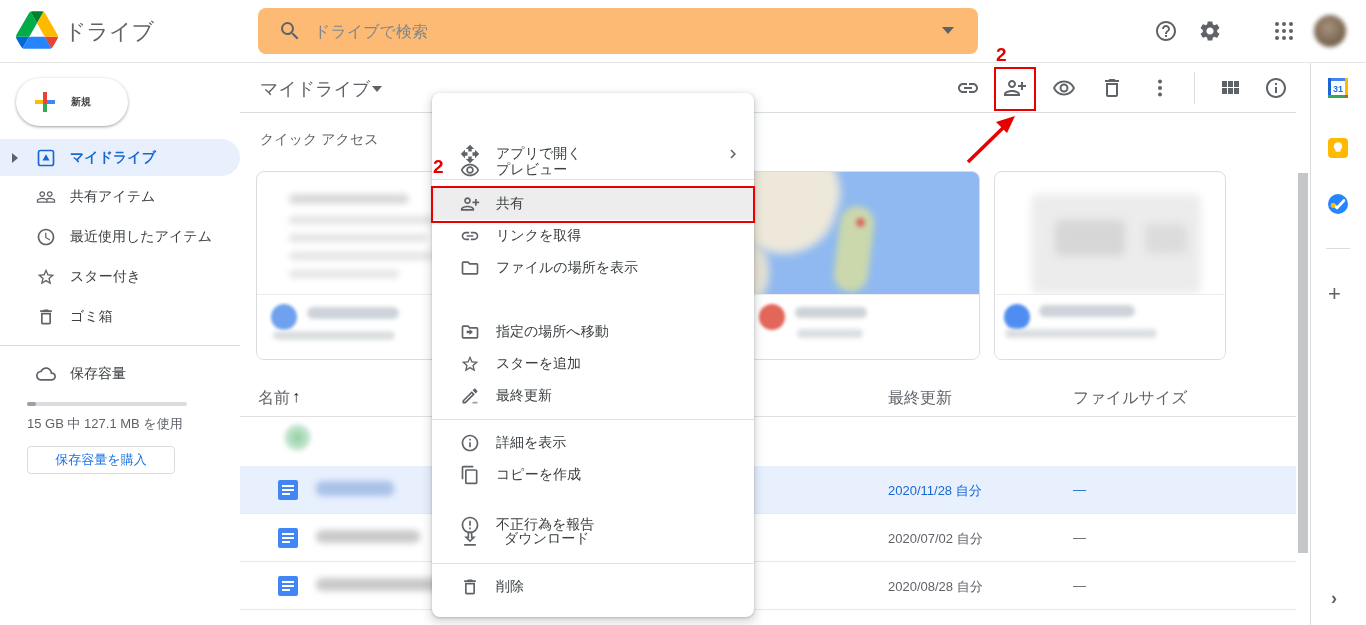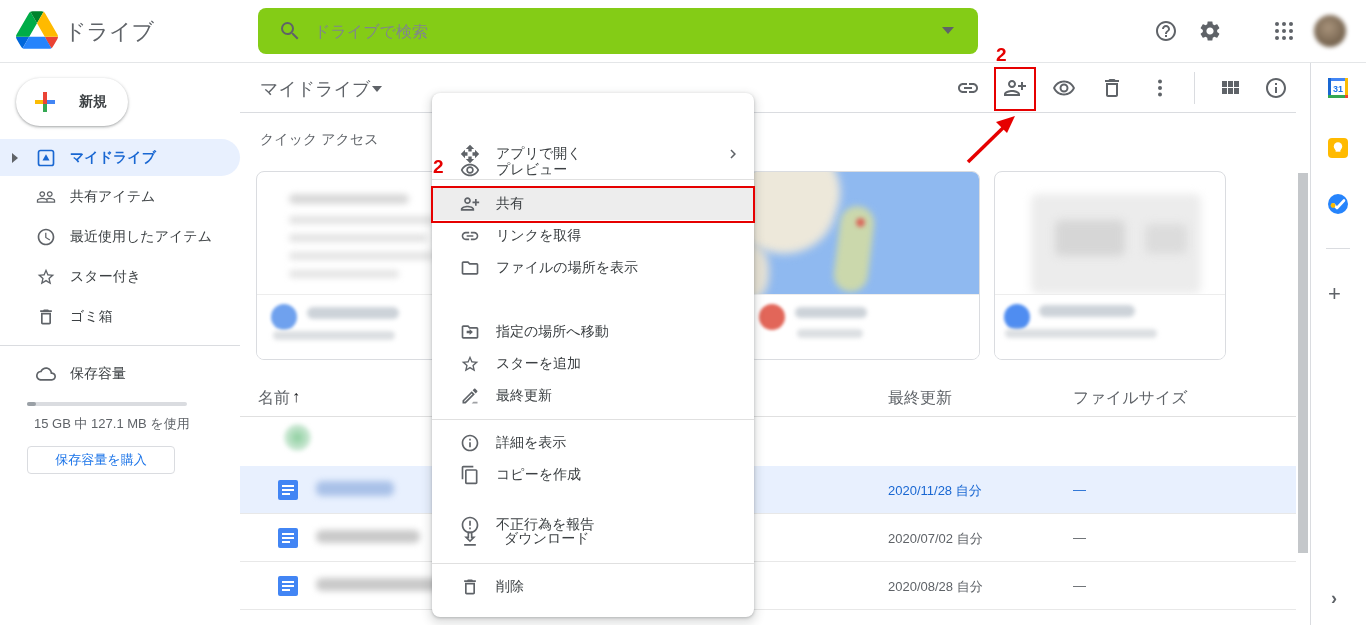--- a/index.html
+++ b/index.html
@@ -3,45 +3,45 @@
 <meta charset="utf-8">
 <style>
   html,body{margin:0;padding:0;background:#fff;}
   .stage{position:relative;width:1366px;height:625px;background:#fff;overflow:hidden;
          font-family:"Liberation Sans",sans-serif;color:#3c4043;}
   .abs{position:absolute;}
   svg{display:block;}
   
   .appbar{position:absolute;left:0;top:0;width:1366px;height:62px;background:#fff;border-bottom:1px solid #e4e6e8;z-index:5;}
   .app-title{position:absolute;left:64px;top:17px;font-size:22px;color:#5f6368;}
-  .searchbox{position:absolute;left:258px;top:8px;width:720px;height:46px;background:#84cc16;border-radius:8px;border:none;}
+  .searchbox{position:absolute;left:258px;top:8px;width:720px;height:46px;background:#fdba74;border-radius:8px;border:none;}
   .search-input{position:absolute;left:312px;top:0;width:560px;height:46px;border:none;background:transparent;outline:none;
                 font-size:16px;color:#5f6368;font-family:"Liberation Sans",sans-serif;}
   .search-input::placeholder{color:#80868b;opacity:1;}
   .search-caret{position:absolute;left:942px;top:27px;width:0;height:0;border-left:6px solid transparent;border-right:6px solid transparent;border-top:7px solid #5f6368;}
   .iconbtn{position:absolute;width:24px;height:24px;}
   
   .toolbar-border{position:absolute;left:240px;top:112px;width:1056px;height:1px;background:#dadce0;}
   .view-title{position:absolute;left:260px;top:77px;font-size:18px;color:#5f6368;}
   .title-caret{position:absolute;left:372px;top:86px;width:0;height:0;border-left:5px solid transparent;border-right:5px solid transparent;border-top:6px solid #5f6368;}
   .tb-divider{position:absolute;left:1194px;top:72px;width:1px;height:32px;background:#dadce0;}
   
   .newbtn{position:absolute;left:16px;top:78px;width:112px;height:48px;background:#fff;border-radius:24px;
           box-shadow:0 1px 2px rgba(60,64,67,.3),0 1px 3px 1px rgba(60,64,67,.15);display:flex;align-items:center;}
-  .newbtn-label{font-size:14px;color:#3c4043;margin-left:20px;font-weight:bold;}
+  .newbtn-label{font-size:10px;color:#3c4043;margin-left:12px;font-weight:bold;}
   .nav-item{position:absolute;left:0;width:240px;height:40px;display:flex;align-items:center;}
   .nav-icon{position:absolute;left:36px;width:20px;height:20px;}
   .nav-label{position:absolute;left:70px;font-size:14px;color:#3c4043;}
   .nav-sel{background:#e8f0fe;border-radius:0 20px 20px 0;height:37px;}
   .nav-sel .nav-label{color:#1967d2;font-weight:bold;}
   .expand-caret{position:absolute;left:12px;top:16px;width:0;height:0;border-top:5px solid transparent;border-bottom:5px solid transparent;border-left:6px solid #5f6368;}
   .side-divider{position:absolute;left:0;top:345px;width:240px;height:1px;background:#dadce0;}
   .storage-bar{position:absolute;left:27px;top:402px;width:160px;height:4px;border-radius:2px;background:#dadce0;}
   .storage-used{position:absolute;left:0;top:0;width:9px;height:4px;border-radius:2px;background:#9aa0a6;}
-  .storage-usage{position:absolute;left:27px;top:415px;font-size:13px;color:#5f6368;margin-left:7px;}
+  .storage-usage{position:absolute;left:27px;top:415px;font-size:13px;color:#5f6368;}
   .buybtn{position:absolute;left:27px;top:446px;width:148px;height:28px;border:1px solid #dadce0;border-radius:4px;background:#fff;
           font-size:13px;color:#1a73e8;display:flex;align-items:center;justify-content:center;font-family:"Liberation Sans",sans-serif;}
   
   .qa-label{position:absolute;left:260px;top:131px;font-size:14px;color:#5f6368;}
   .card{position:absolute;top:171px;width:232px;height:189px;background:#fff;border:1px solid #dadce0;border-radius:8px;box-sizing:border-box;overflow:hidden;}
   .card-footer{position:absolute;left:0;bottom:0;width:100%;height:64px;background:#fff;border-top:1px solid #ededed;}
   .blob{position:absolute;border-radius:6px;filter:blur(3px);}
   .fcircle{position:absolute;width:26px;height:26px;border-radius:50%;filter:blur(1.5px);}
   
   .thead{position:absolute;left:240px;top:376px;width:1056px;height:41px;border-bottom:1px solid #e0e0e0;box-sizing:border-box;}

